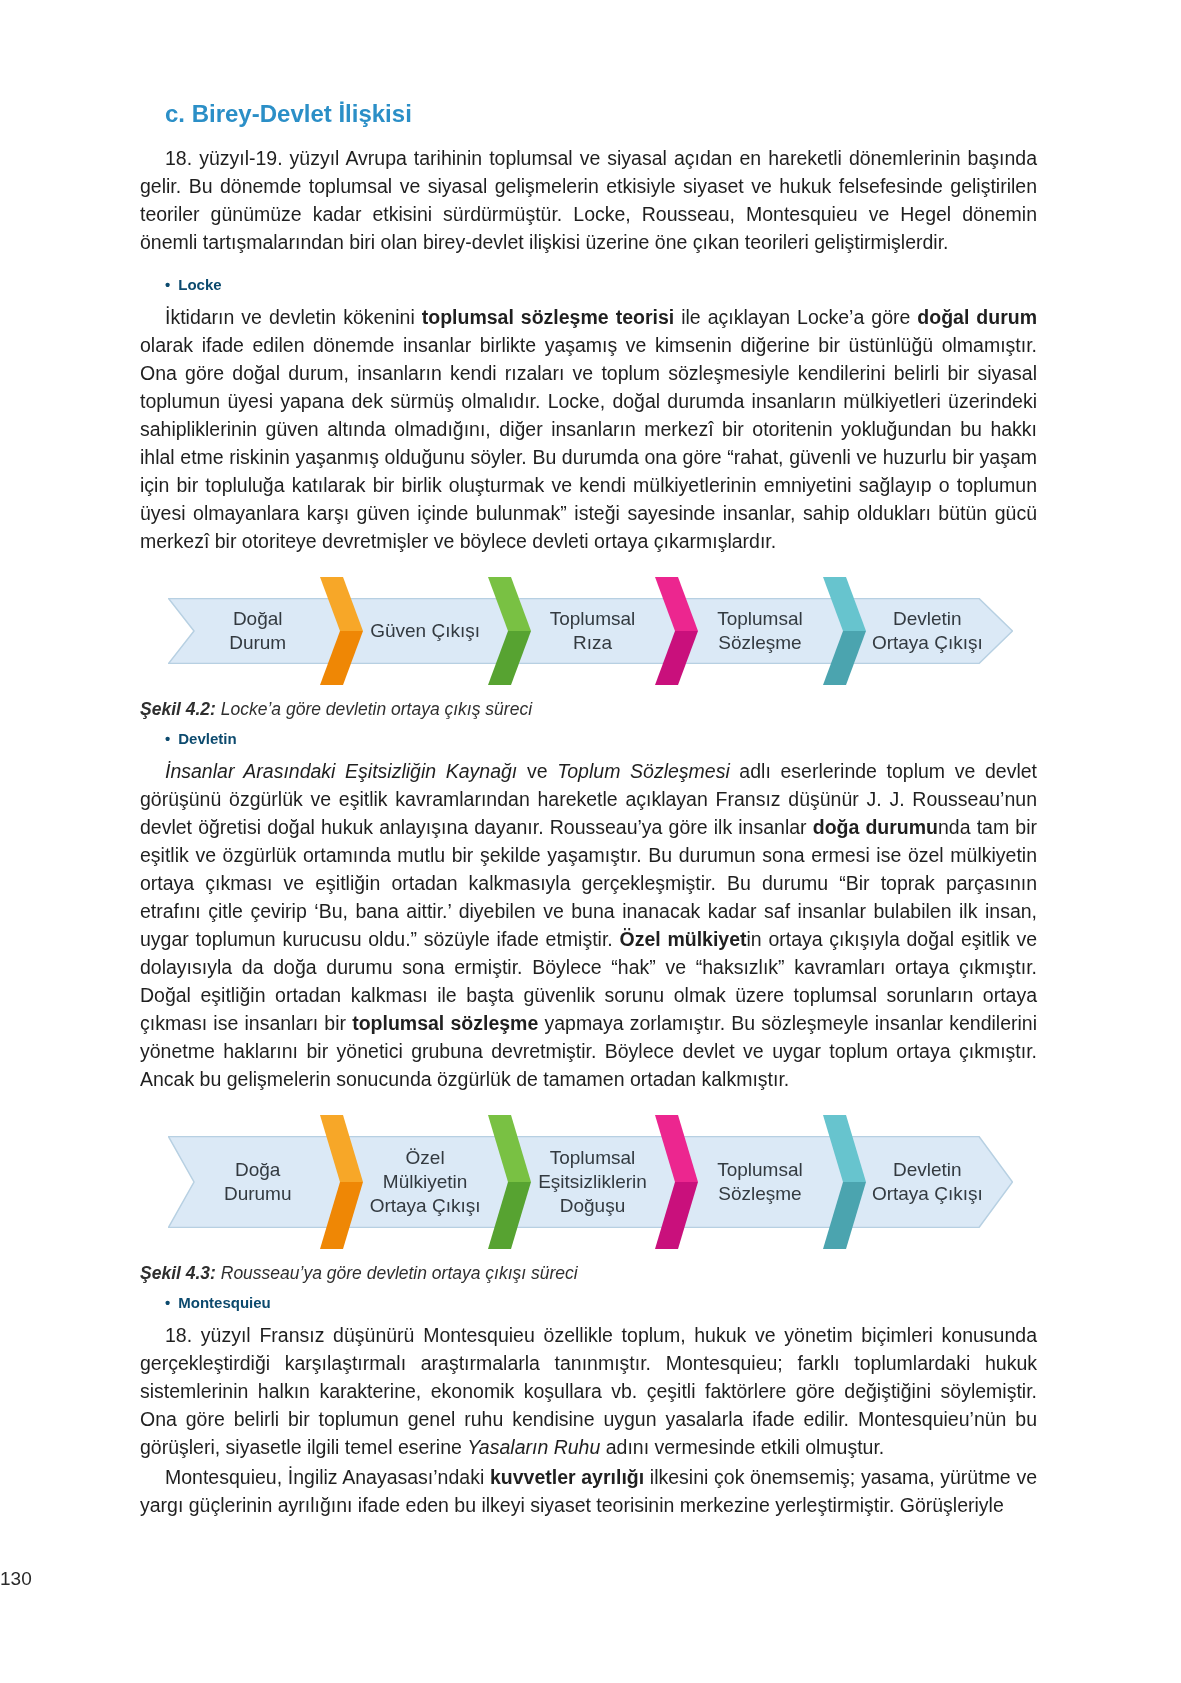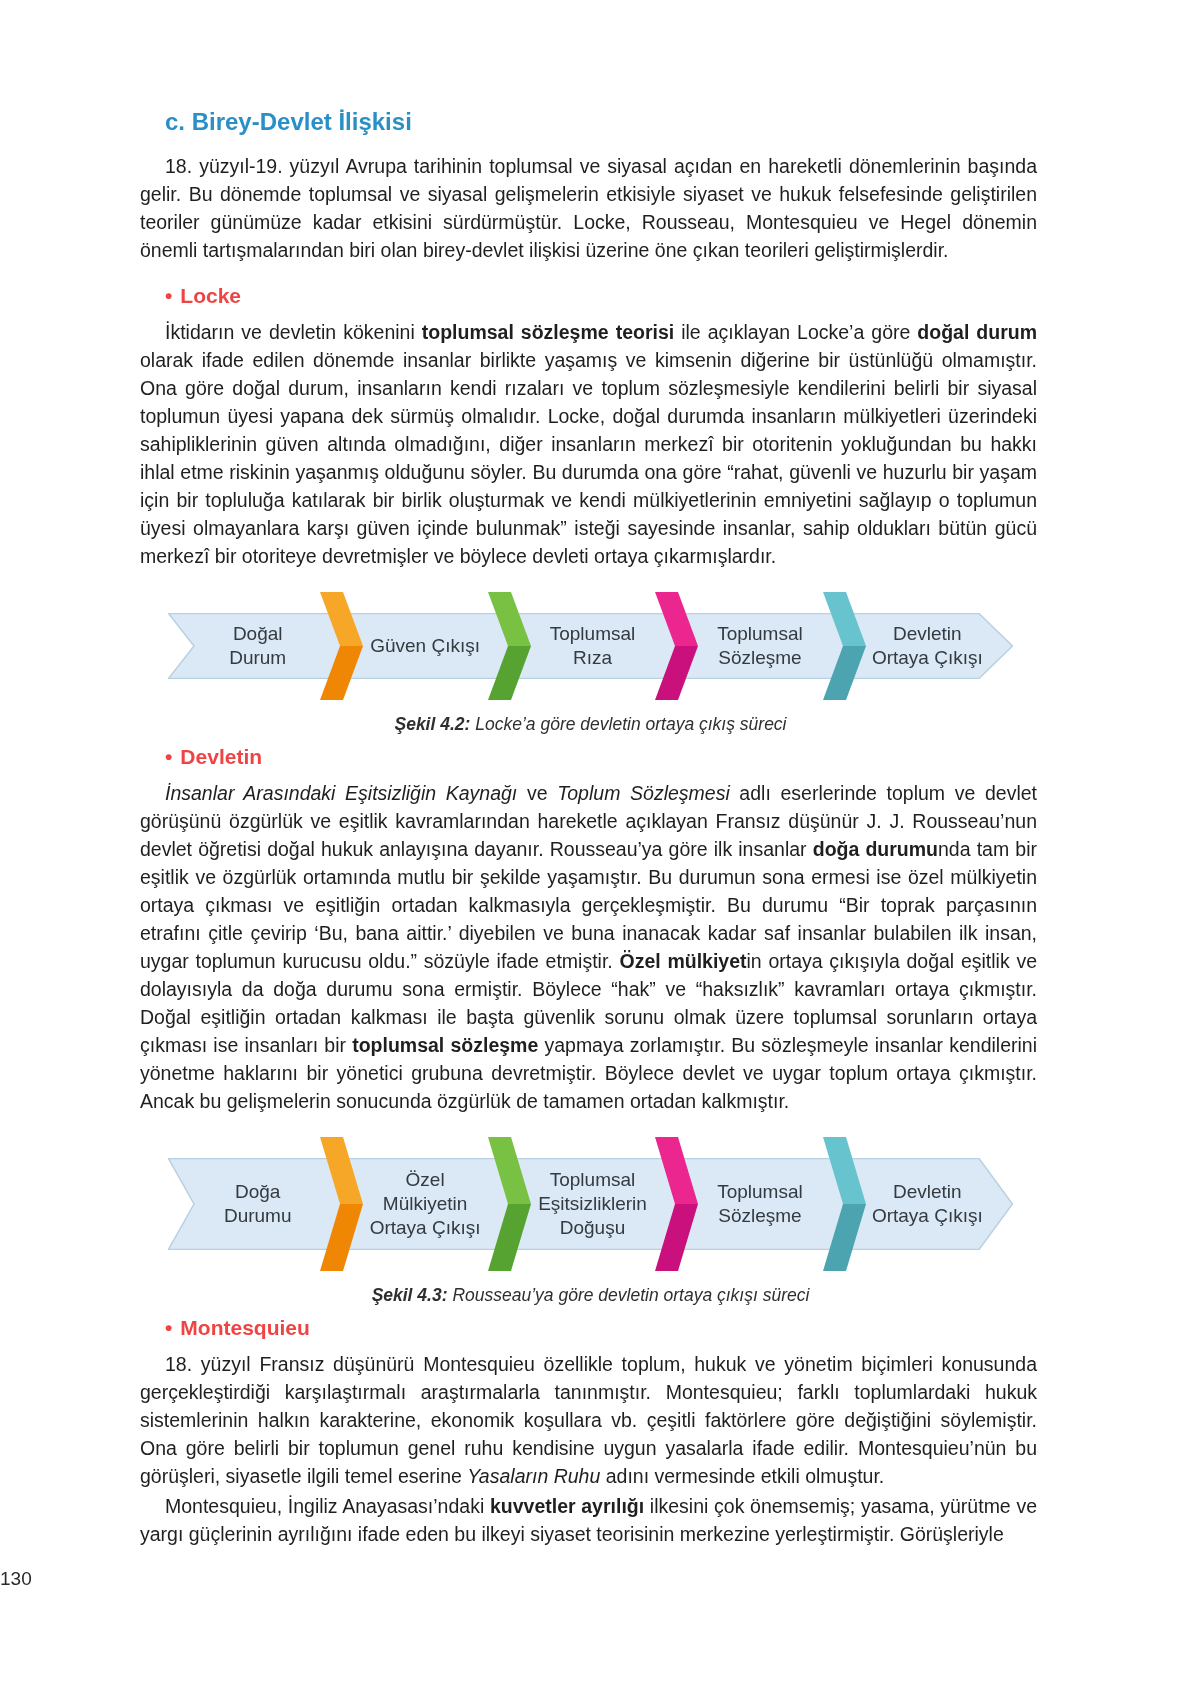--- a/index.html
+++ b/index.html
@@ -13,33 +13,33 @@
   }
   .content{
     position:absolute;
     left:140px;top:100px;
     width:901px;
   }
   .page-heading{
     font-size:24px;
     font-weight:bold;
     color:#2b8fc7;
-    margin:8px 0 16px 25px;
+    margin:0 0 16px 25px;
   }
   p.body-par{
     font-size:19.5px;
     line-height:28px;
     text-align:justify;
     margin:0 4px 2px 0;
     text-indent:25px;
   }
   .bullet-heading{
-    font-size:21px;
+    font-size:15px;
     font-weight:bold;
-    color:#ef4444;
+    color:#0c4a6e;
     margin:20px 0 10px 25px;
   }
   .bullet-heading .bullet{margin-right:8px;}
   .flow-figure{
     position:relative;
     margin:22px auto 0 auto;
   }
   .flow-row{
     position:absolute;
     inset:0;
@@ -52,21 +52,20 @@
     font-size:19px;
     line-height:1.25;
     color:#333a40;
     padding:0 4px;
     z-index:2;
   }
   .flow-step.first{padding-left:34px;}
   .flow-step.last{padding-right:30px;}
   .chev{flex:0 0 48px;z-index:3;}
   .fig-caption{
-    text-align:center;
     font-size:17.5px;
     font-style:italic;
     color:#2f2f2f;
     margin:14px 0 6px 0;
   }
   .fig-caption .cap-label{font-weight:bold;}
   .page-number{
     position:absolute;
     left:0;right:0;
     bottom:93px;

